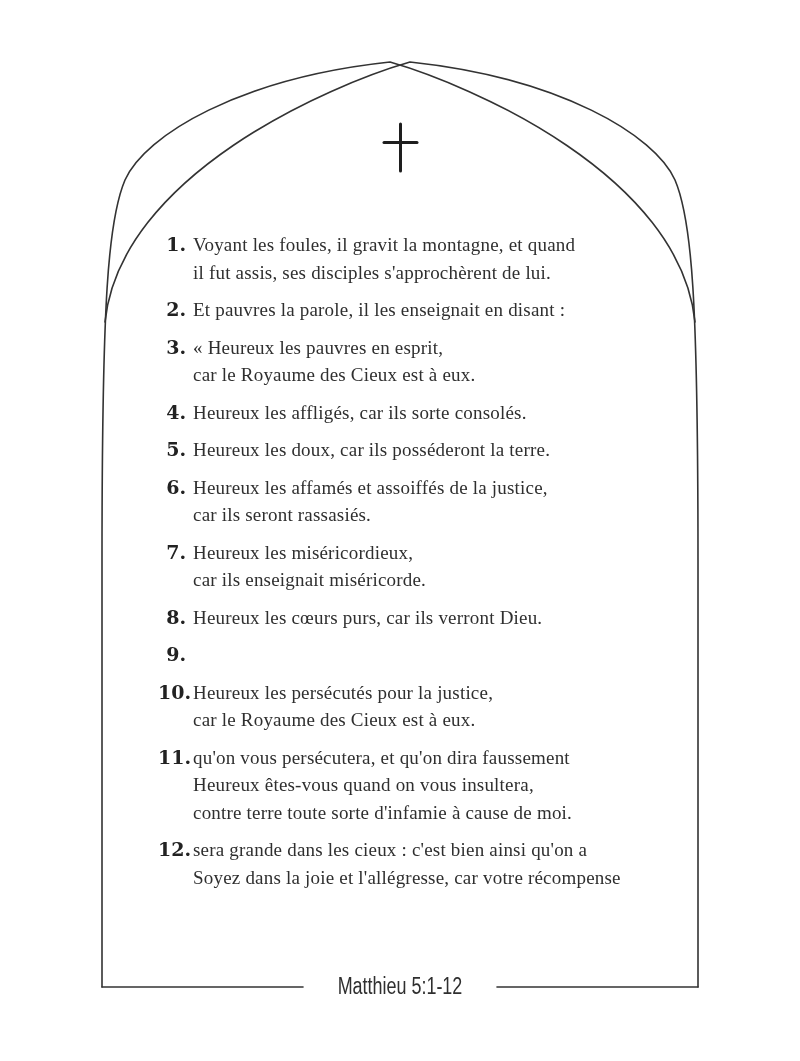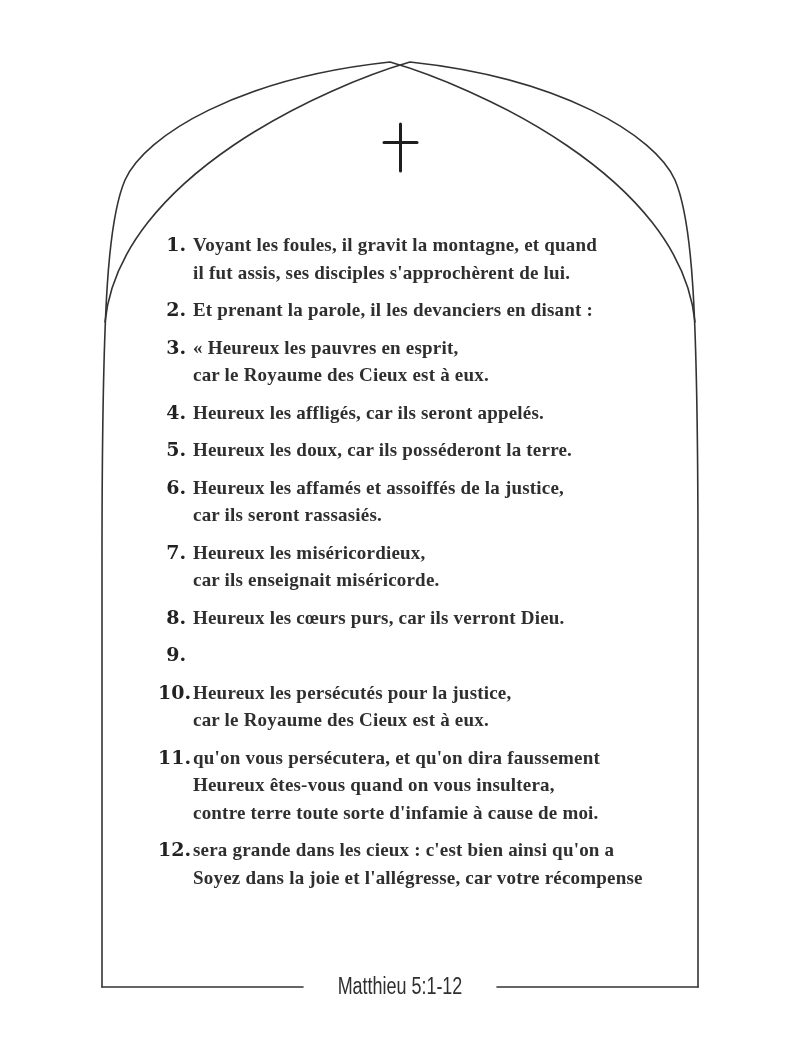--- a/index.html
+++ b/index.html
@@ -44,21 +44,20 @@
     color: #222222;
   }
   .verse-lines {
     font-size: 19px;
     line-height: 27.5px;
     letter-spacing: 0.2px;
   }
   .vline {
     display: block;
     white-space: nowrap;
-    font-weight: bold;
   }
   .footer-ref {
     position: absolute;
     top: 971px;
     left: 0;
     width: 800px;
     text-align: center;
     font-family: "Liberation Sans", sans-serif;
     font-size: 23px;
     line-height: 30px;
@@ -88,36 +87,36 @@
       <span class="verse-num">1.</span>
       <span class="verse-lines">
         <span class="vline">Voyant les foules, il gravit la montagne, et quand</span>
         <span class="vline">il fut assis, ses disciples s'approchèrent de lui.</span>
       </span>
     </div>
 
     <div class="verse">
       <span class="verse-num">2.</span>
       <span class="verse-lines">
-        <span class="vline">Et prenant la parole, il les devanciers en disant :</span>
+        <span class="vline">Et pauvres la parole, il les enseignait en disant :</span>
       </span>
     </div>
 
     <div class="verse">
       <span class="verse-num">3.</span>
       <span class="verse-lines">
         <span class="vline">« Heureux les pauvres en esprit,</span>
         <span class="vline">car le Royaume des Cieux est à eux.</span>
       </span>
     </div>
 
     <div class="verse">
       <span class="verse-num">4.</span>
       <span class="verse-lines">
-        <span class="vline">Heureux les affligés, car ils seront appelés.</span>
+        <span class="vline">Heureux les affligés, car ils sorte consolés.</span>
       </span>
     </div>
 
     <div class="verse">
       <span class="verse-num">5.</span>
       <span class="verse-lines">
         <span class="vline">Heureux les doux, car ils posséderont la terre.</span>
       </span>
     </div>
 

